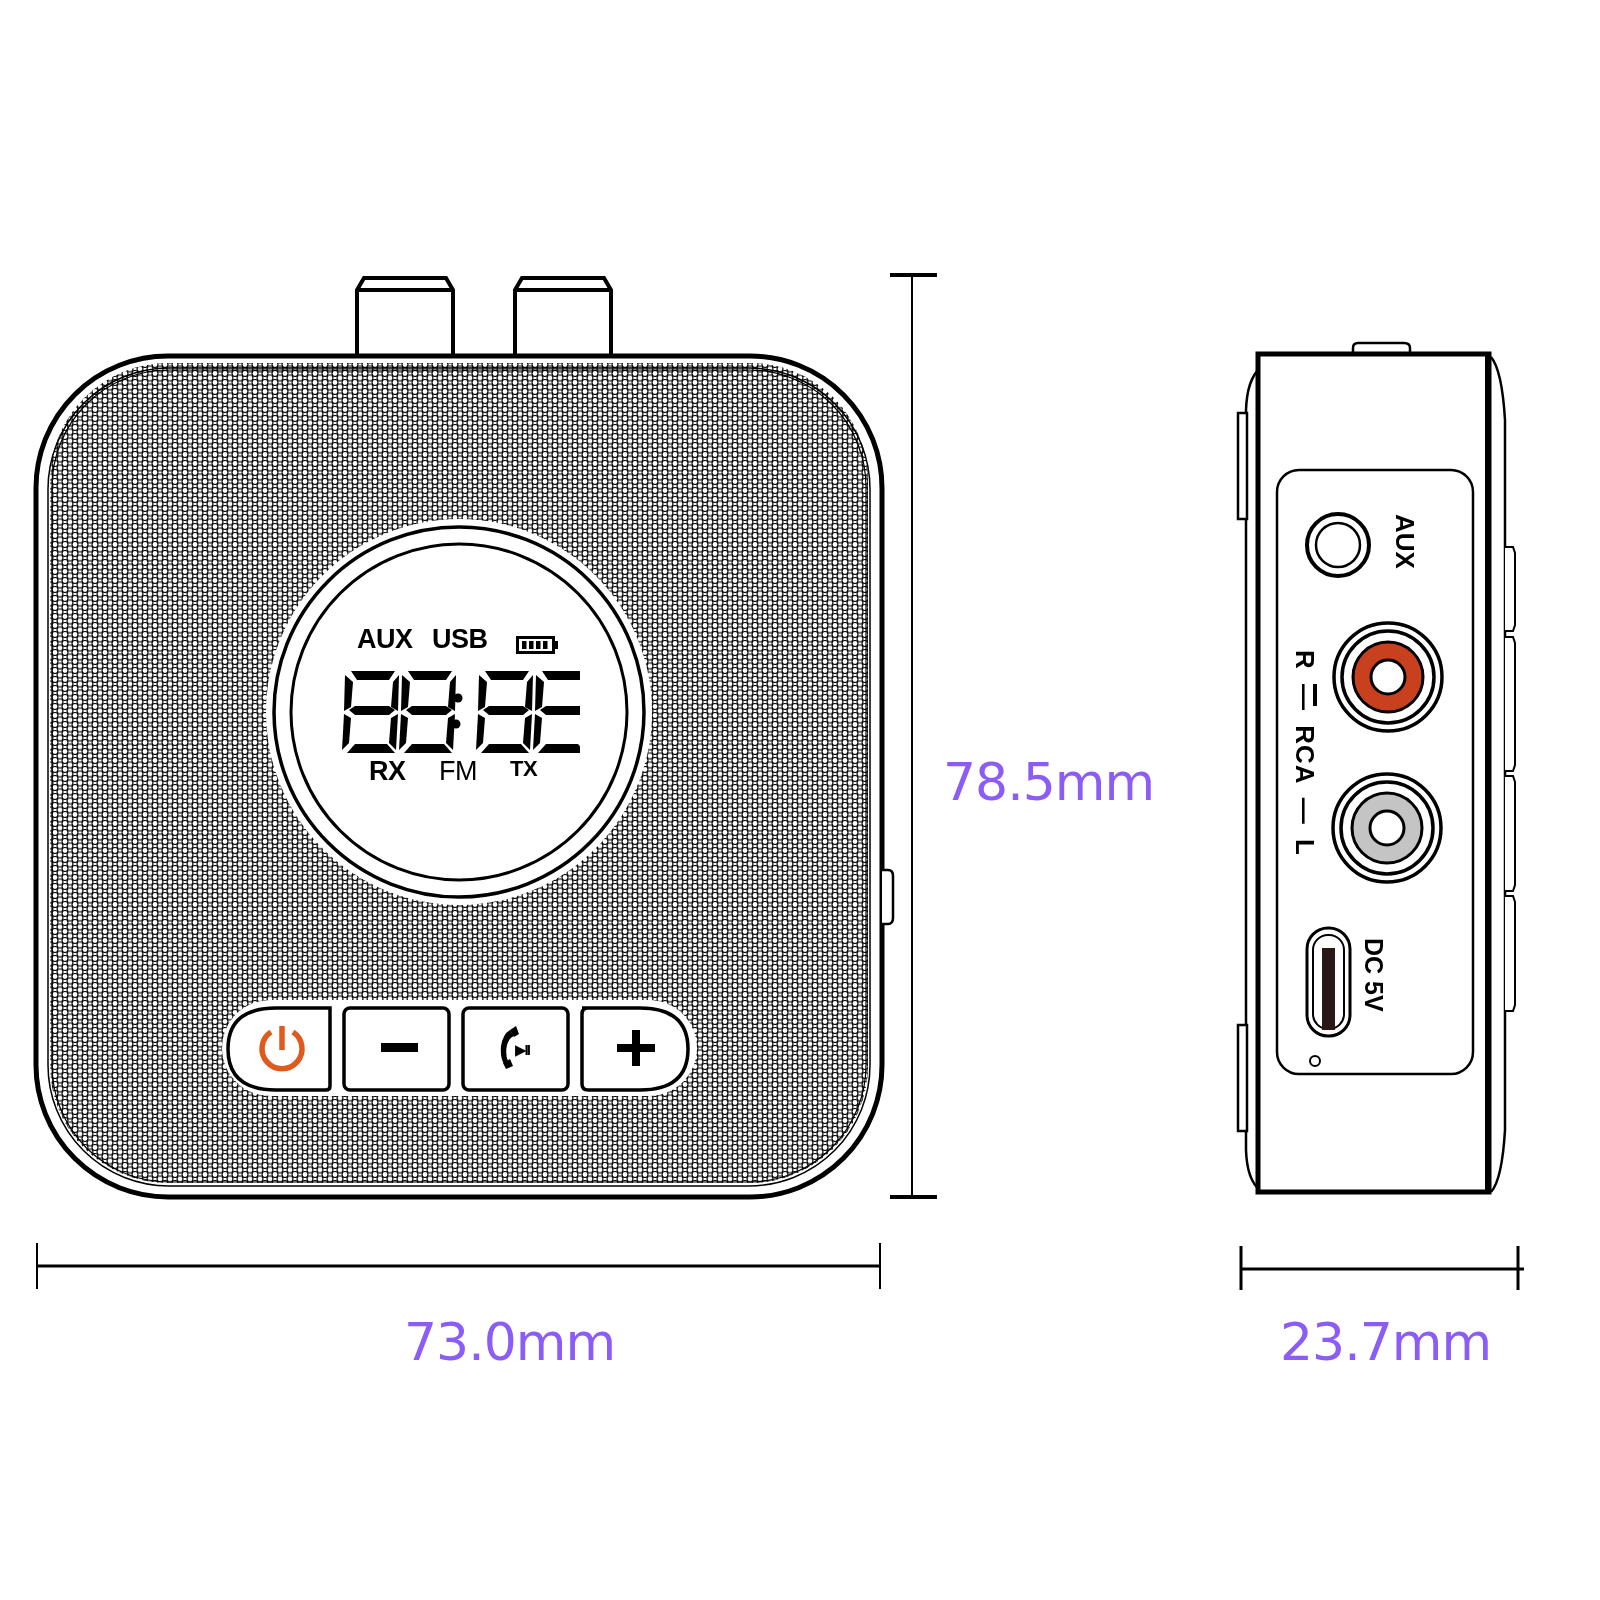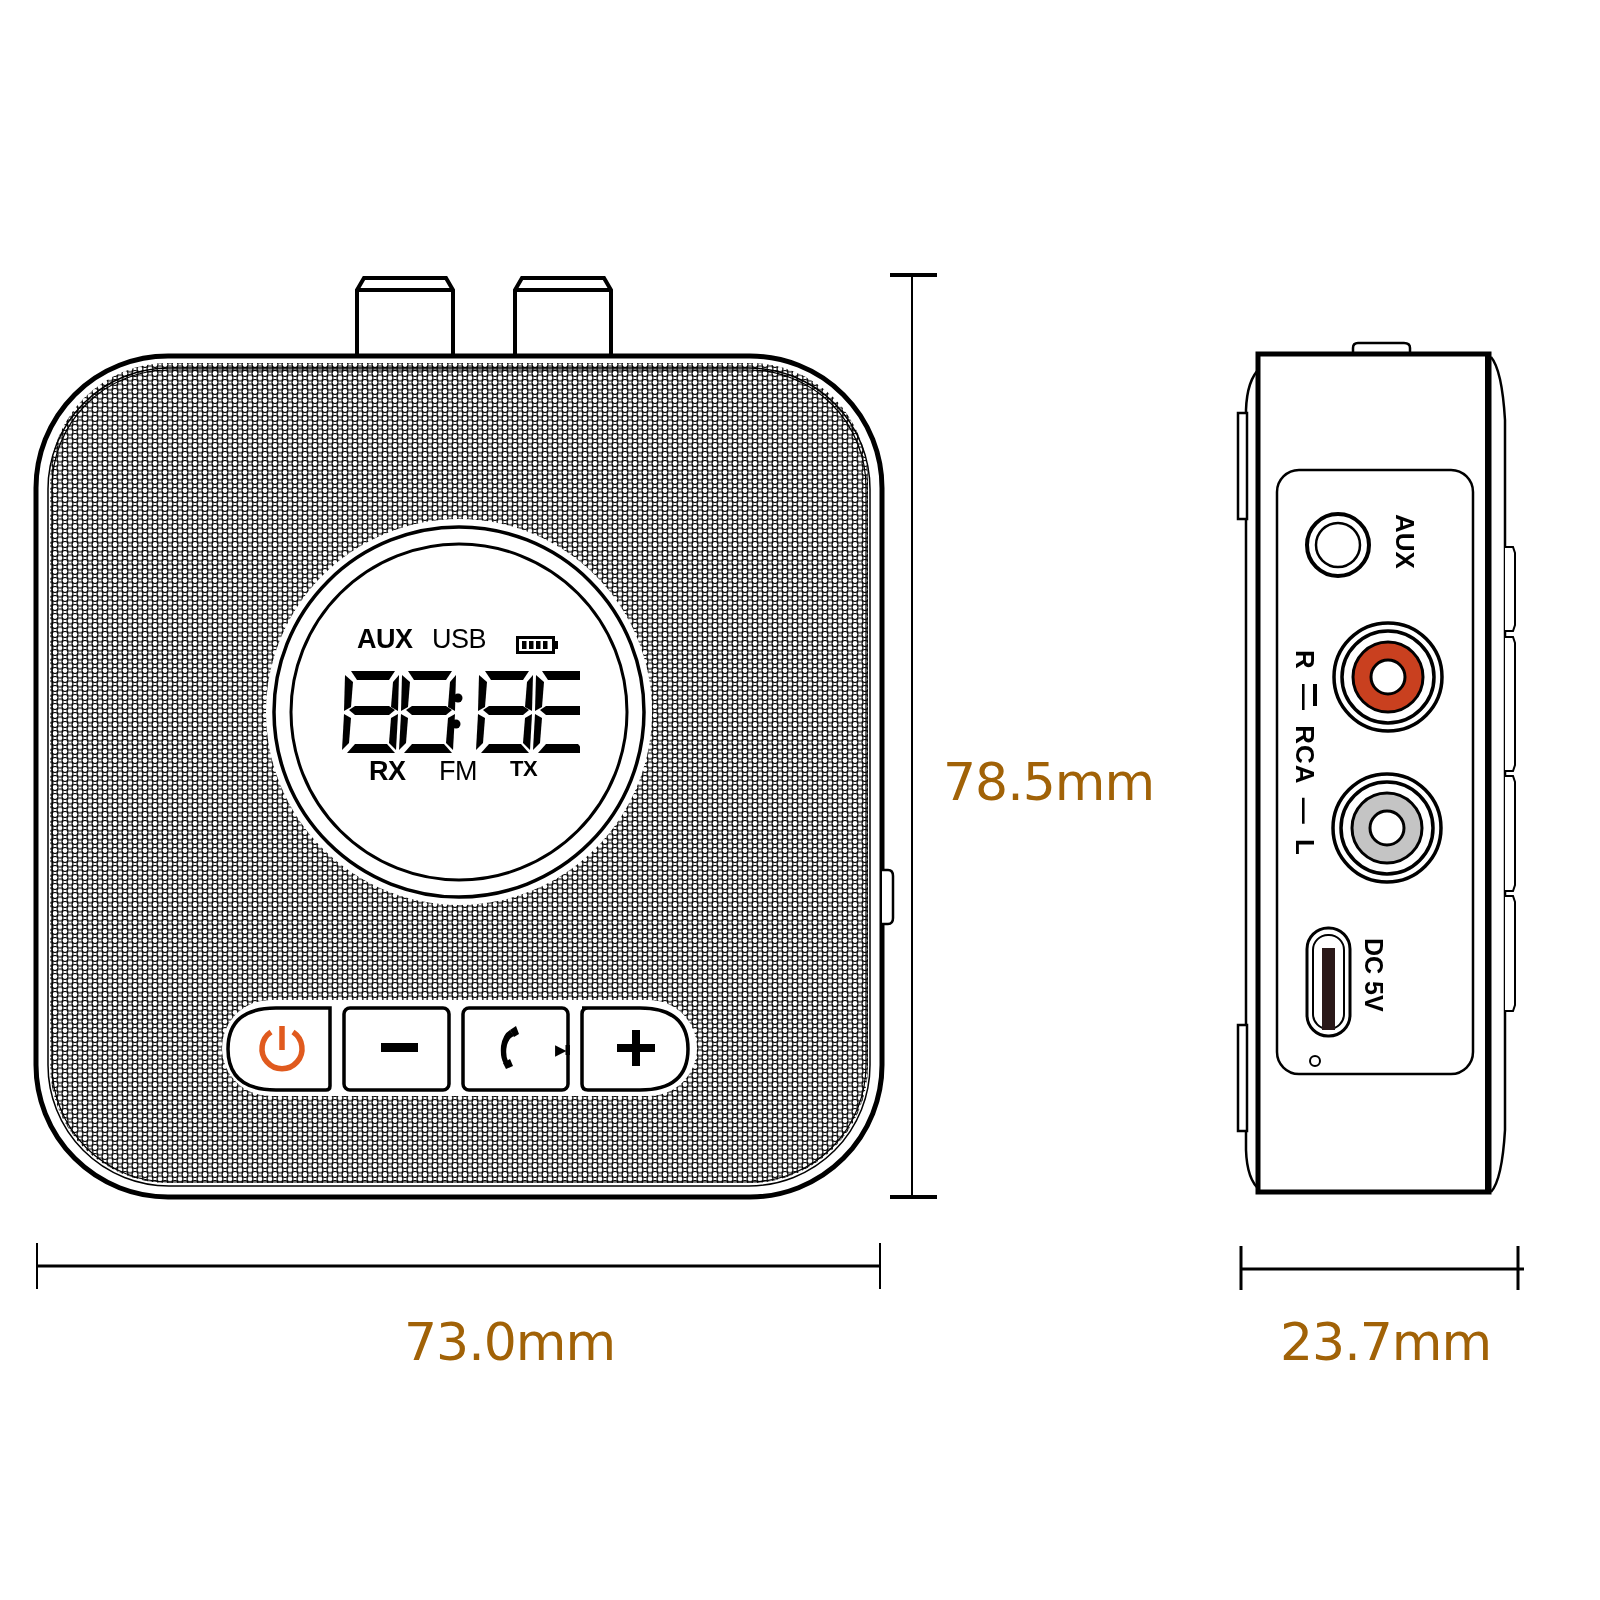--- a/index.html
+++ b/index.html
@@ -1,20 +1,20 @@
 <!DOCTYPE html>
 <html><head>
 <meta charset="utf-8">
 <style>
   html, body { margin: 0; padding: 0; background: #ffffff; }
   body { width: 1600px; height: 1600px; position: relative; overflow: hidden;
          font-family: "Liberation Sans", "DejaVu Sans", sans-serif; }
   .abs { position: absolute; }
   .dim-label { position: absolute; font-family: "DejaVu Sans", sans-serif;
-               font-size: 52px; color: #a16207; letter-spacing: -1px; }
+               font-size: 52px; color: #8b5cf6; letter-spacing: -1px; }
 </style>
 </head>
 <body>
 
 <svg class="abs" style="left:0;top:0" width="1200" height="1300" viewBox="0 0 1200 1300">
   <defs>
     <pattern id="grille" x="0" y="0" width="10" height="9" patternUnits="userSpaceOnUse">
       <circle cx="5" cy="4.5" r="3" fill="none" stroke="#000" stroke-width="1.1"></circle>
     </pattern>
     <pattern id="grille2" x="5" y="4.5" width="10" height="9" patternUnits="userSpaceOnUse">
@@ -72,21 +72,21 @@
   </g>
 
   <g>
     <path d="M510 1030 Q503 1034 501 1046 Q500 1058 504 1064 L508 1061 Q505 1054 507 1045 Q509 1038 514 1036 Z" fill="#000"></path>
     <path d="M510 1030 L516 1026 L519 1034 L514 1037 Z" fill="#000"></path>
     <path d="M503 1063 L510 1059 L513 1066 L506 1069 Z" fill="#000"></path>
   </g>
 </svg>
 
 <div class="abs" style="left:357px;top:624px;font-size:27px;font-weight:bold;letter-spacing:-0.5px;">AUX</div>
-<div class="abs" style="left:432px;top:624px;font-size:27px;font-weight:normal;letter-spacing:-0.5px;text-align:right;">USB</div>
+<div class="abs" style="left:432px;top:624px;font-size:27px;font-weight:bold;letter-spacing:-0.5px;text-align:right;">USB</div>
 <svg class="abs" style="left:516px;top:635px" width="46" height="22">
   <rect x="1.5" y="2.5" width="36" height="15" fill="none" stroke="#000" stroke-width="3"></rect>
   <rect x="38" y="6" width="4" height="8" fill="#000"></rect>
   <rect x="6" y="6" width="4.5" height="8" fill="#000"></rect>
   <rect x="13" y="6" width="4.5" height="8" fill="#000"></rect>
   <rect x="20" y="6" width="4.5" height="8" fill="#000"></rect>
   <rect x="27" y="6" width="4.5" height="8" fill="#000"></rect>
 </svg>
 
 <svg class="abs" style="left:340px;top:670px" width="240" height="85" viewBox="0 0 240 85">
@@ -106,21 +106,21 @@
   <circle cx="118" cy="28" r="4.5" fill="#000"></circle>
   <circle cx="116" cy="54" r="4.5" fill="#000"></circle>
   <use href="#digit8" x="137" y="1"></use>
   <use href="#digit8" x="194" y="1"></use>
 </svg>
 
 <div class="abs" style="left:369px;top:756px;font-size:27px;font-weight:bold;letter-spacing:-0.5px;text-align:right;">RX</div>
 <div class="abs" style="left:439px;top:756px;font-size:27px;font-weight:normal;letter-spacing:-0.5px;">FM</div>
 <div class="abs" style="left:510px;top:756px;font-size:22px;font-weight:bold;letter-spacing:-0.5px;">TX</div>
 
-<div class="abs" style="left:515px;top:1041px;font-size:15px;font-weight:bold;letter-spacing:-2px;margin-left:40px;">▶II</div>
+<div class="abs" style="left:515px;top:1041px;font-size:15px;font-weight:bold;letter-spacing:-2px;">▶II</div>
 
 <div class="abs" style="left:228px;top:1008px;width:102px;height:82px;"></div>
 <div class="abs" style="left:344px;top:1008px;width:105px;height:82px;"></div>
 <div class="abs" style="left:463px;top:1008px;width:105px;height:82px;"></div>
 <div class="abs" style="left:582px;top:1008px;width:106px;height:82px;"></div>
 
 <svg class="abs" style="left:0;top:0" width="1600" height="1600">
 
   <line x1="912" y1="274" x2="912" y2="1197" stroke="#000" stroke-width="2"></line>
   <line x1="890" y1="275" x2="937" y2="275" stroke="#000" stroke-width="4"></line>

